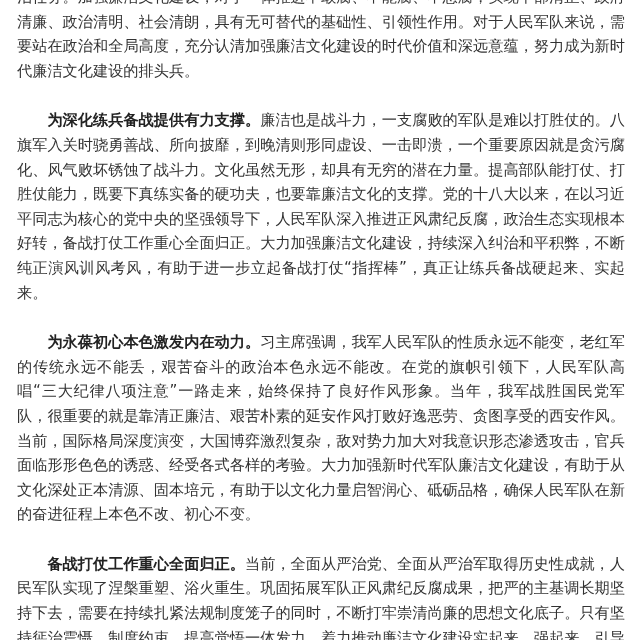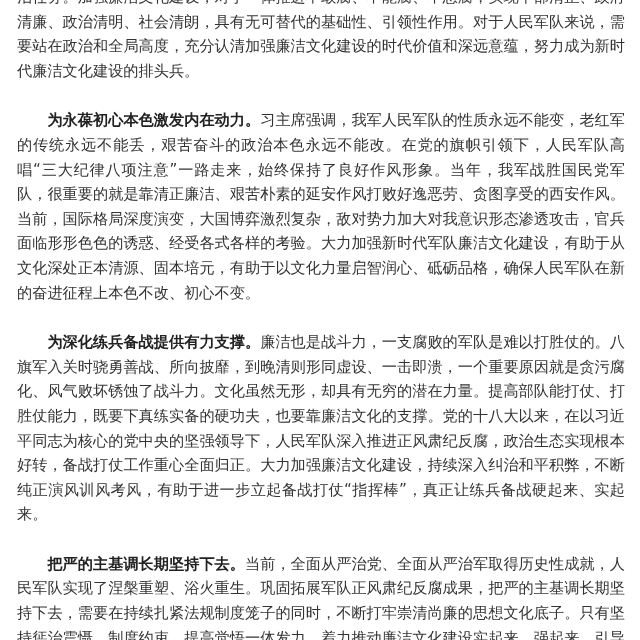--- a/index.html
+++ b/index.html
@@ -23,22 +23,22 @@
     .lead { font-weight: bold; color: #222222; }
   </style>
 </head>
 <body>
 
 <div class="article">
   <p class="para">
     <span class="lead"></span><span>治任务。加强廉洁文化建设，对于一体推进不敢腐、不能腐、不想腐，实现干部清正、政府清廉、政治清明、社会清朗，具有无可替代的基础性、引领性作用。对于人民军队来说，需要站在政治和全局高度，充分认清加强廉洁文化建设的时代价值和深远意蕴，努力成为新时代廉洁文化建设的排头兵。</span>
   </p>
   <p class="para indent">
+    <span class="lead">为深化练兵备战提供有力支撑。</span><span>廉洁也是战斗力，一支腐败的军队是难以打胜仗的。八旗军入关时骁勇善战、所向披靡，到晚清则形同虚设、一击即溃，一个重要原因就是贪污腐化、风气败坏锈蚀了战斗力。文化虽然无形，却具有无穷的潜在力量。提高部队能打仗、打胜仗能力，既要下真练实备的硬功夫，也要靠廉洁文化的支撑。党的十八大以来，在以习近平同志为核心的党中央的坚强领导下，人民军队深入推进正风肃纪反腐，政治生态实现根本好转，备战打仗工作重心全面归正。大力加强廉洁文化建设，持续深入纠治和平积弊，不断纯正演风训风考风，有助于进一步立起备战打仗“指挥棒”，真正让练兵备战硬起来、实起来。</span>
+  </p>
+  <p class="para indent">
     <span class="lead">为永葆初心本色激发内在动力。</span><span>习主席强调，我军人民军队的性质永远不能变，老红军的传统永远不能丢，艰苦奋斗的政治本色永远不能改。在党的旗帜引领下，人民军队高唱“三大纪律八项注意”一路走来，始终保持了良好作风形象。当年，我军战胜国民党军队，很重要的就是靠清正廉洁、艰苦朴素的延安作风打败好逸恶劳、贪图享受的西安作风。当前，国际格局深度演变，大国博弈激烈复杂，敌对势力加大对我意识形态渗透攻击，官兵面临形形色色的诱惑、经受各式各样的考验。大力加强新时代军队廉洁文化建设，有助于从文化深处正本清源、固本培元，有助于以文化力量启智润心、砥砺品格，确保人民军队在新的奋进征程上本色不改、初心不变。</span>
   </p>
   <p class="para indent">
-    <span class="lead">为深化练兵备战提供有力支撑。</span><span>廉洁也是战斗力，一支腐败的军队是难以打胜仗的。八旗军入关时骁勇善战、所向披靡，到晚清则形同虚设、一击即溃，一个重要原因就是贪污腐化、风气败坏锈蚀了战斗力。文化虽然无形，却具有无穷的潜在力量。提高部队能打仗、打胜仗能力，既要下真练实备的硬功夫，也要靠廉洁文化的支撑。党的十八大以来，在以习近平同志为核心的党中央的坚强领导下，人民军队深入推进正风肃纪反腐，政治生态实现根本好转，备战打仗工作重心全面归正。大力加强廉洁文化建设，持续深入纠治和平积弊，不断纯正演风训风考风，有助于进一步立起备战打仗“指挥棒”，真正让练兵备战硬起来、实起来。</span>
-  </p>
-  <p class="para indent">
-    <span class="lead">把严的主基调长期坚持下去。</span><span>当前，全面从严治党、全面从严治军取得历史性成就，人民军队实现了涅槃重塑、浴火重生。巩固拓展军队正风肃纪反腐成果，把严的主基调长期坚持下去，需要在持续扎紧法规制度笼子的同时，不断打牢崇清尚廉的思想文化底子。只有坚持惩治震慑、制度约束、提高觉悟一体发力，着力推动廉洁文化建设实起来、强起来，引导广大党员干部强化廉洁自律意识，树牢廉洁价值理念，涵养廉洁道德操守，才能为全面从严治军向纵深发展奠定坚实基础。</span>
+    <span class="lead">备战打仗工作重心全面归正。</span><span>当前，全面从严治党、全面从严治军取得历史性成就，人民军队实现了涅槃重塑、浴火重生。巩固拓展军队正风肃纪反腐成果，把严的主基调长期坚持下去，需要在持续扎紧法规制度笼子的同时，不断打牢崇清尚廉的思想文化底子。只有坚持惩治震慑、制度约束、提高觉悟一体发力，着力推动廉洁文化建设实起来、强起来，引导广大党员干部强化廉洁自律意识，树牢廉洁价值理念，涵养廉洁道德操守，才能为全面从严治军向纵深发展奠定坚实基础。</span>
   </p>
 
 </div>
 
 </body></html>

